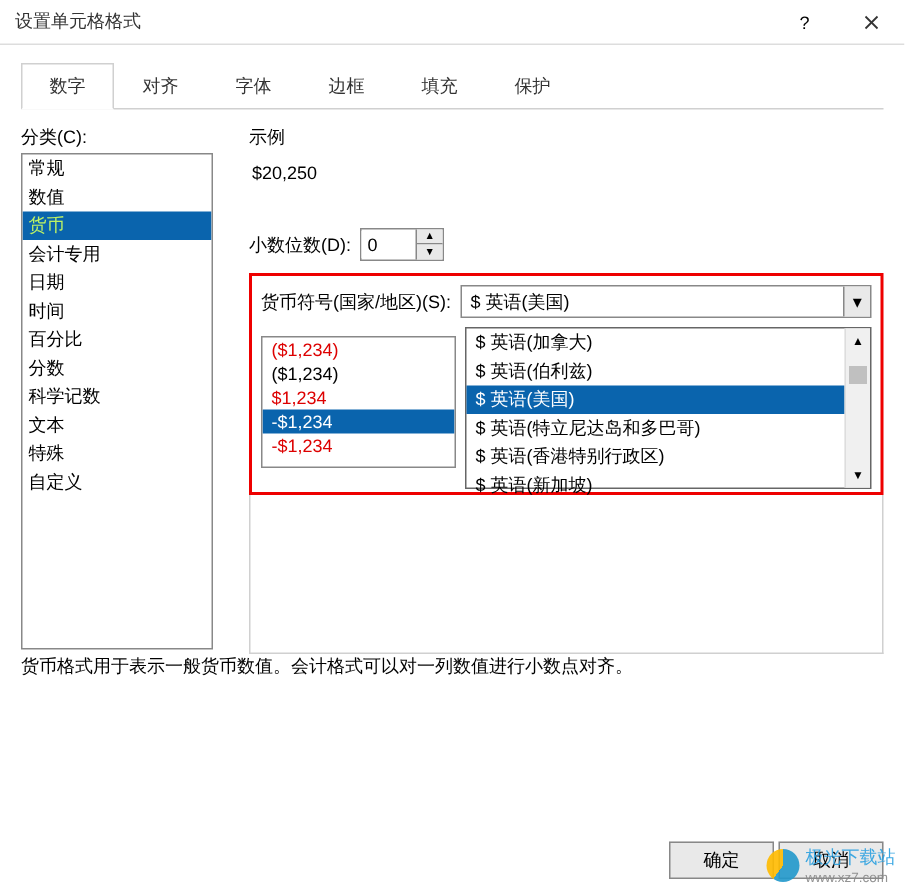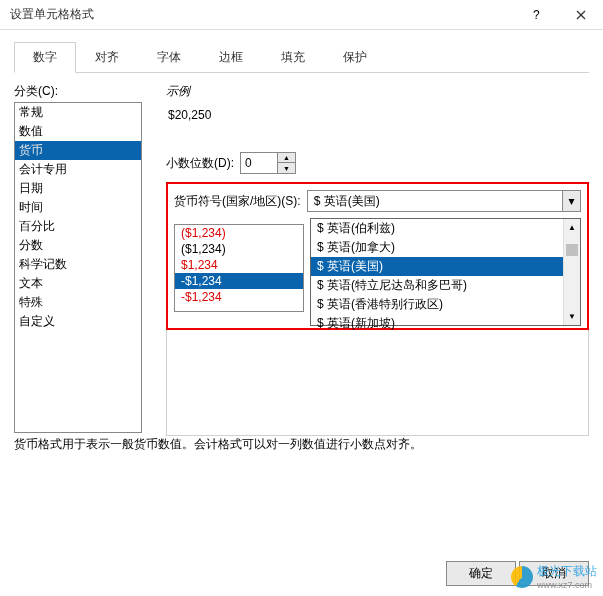--- a/index.html
+++ b/index.html
@@ -15,24 +15,24 @@
 .tabs { display: flex; border-bottom: 1px solid #d0d0d0; position: relative; }
 .tab { padding: 6px 18px; border: 1px solid transparent; border-bottom: none; background: transparent; cursor: pointer; position: relative; color: #333; }
 .tab.active { border: 1px solid #d0d0d0; border-bottom: 1px solid #fff; background: #fff; margin-bottom: -1px; }
 
 .body { display: flex; margin-top: 10px; gap: 24px; }
 
 .left-col { width: 128px; }
 .left-label { margin-bottom: 2px; }
 .cat-list { border: 1px solid #888; height: 331px; overflow: hidden; background: #fff; }
 .cat-item { padding: 1px 4px; cursor: pointer; }
-.cat-item.selected { background: #0a64ad; color: #e5e5e5; }
+.cat-item.selected { background: #0a64ad; color: #bef264; }
 
 .right-col { flex: 1; }
-.sample-label { margin-bottom: 4px; font-style: italic; }
+.sample-label { margin-bottom: 4px; }
 .sample-box { border-bottom: 0px solid transparent; height: 40px; padding: 4px 2px 14px 2px; margin-bottom: 8px; }
 .sample-val { }
 
 .row { display: flex; align-items: center; margin-bottom: 8px; gap: 6px; }
 .row label { }
 
 .spinner { display: flex; align-items: center; border: 1px solid #888; width: 56px; height: 22px; }
 .spinner input { border: none; width: 36px; padding: 2px 4px; outline: none; }
 .spinner .spin-btns { display: flex; flex-direction: column; width: 18px; border-left: 1px solid #888; }
 .spinner .spin-btn { height: 10px; display: flex; align-items: center; justify-content: center; background: #e9e9e9; font-size: 7px; line-height: 1; }
@@ -146,22 +146,22 @@
             <div class="neg-list">
               <div class="neg-item red">($1,234)</div>
               <div class="neg-item">($1,234)</div>
               <div class="neg-item red">$1,234</div>
               <div class="neg-item sel">-$1,234</div>
               <div class="neg-item red">-$1,234</div>
             </div>
           </div>
 
           <div class="dropdown-pop" style="position:relative; flex:1; height:108px; margin-top:0;">
+            <div class="dd-item">$ 英语(加拿大)</div>
             <div class="dd-item">$ 英语(伯利兹)</div>
-            <div class="dd-item">$ 英语(加拿大)</div>
             <div class="dd-item hl">$ 英语(美国)</div>
             <div class="dd-item">$ 英语(特立尼达岛和多巴哥)</div>
             <div class="dd-item">$ 英语(香港特别行政区)</div>
             <div class="dd-item">$ 英语(新加坡)</div>
             <div class="dd-scroll">
               <div class="arr">▲</div>
               <div class="track">
                 <div class="thumb"></div>
               </div>
               <div class="arr" style="position:absolute;bottom:0;left:0;right:0;">▼</div>

